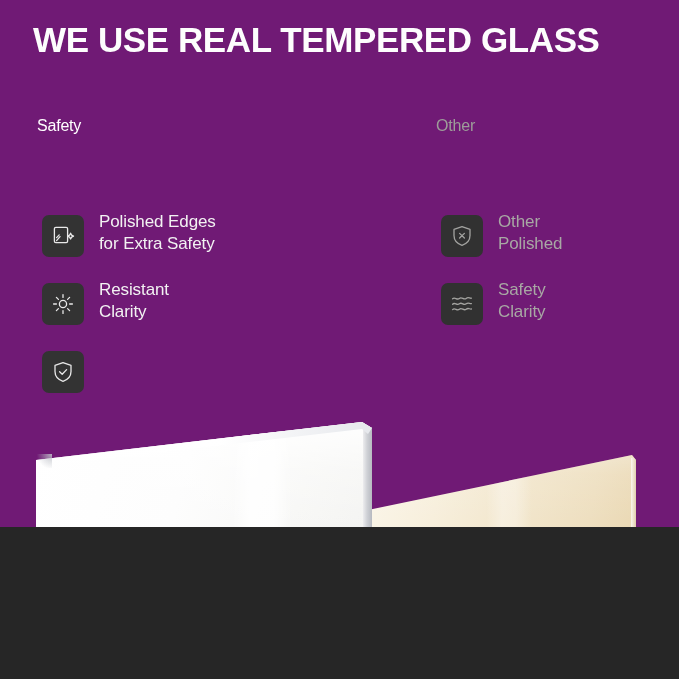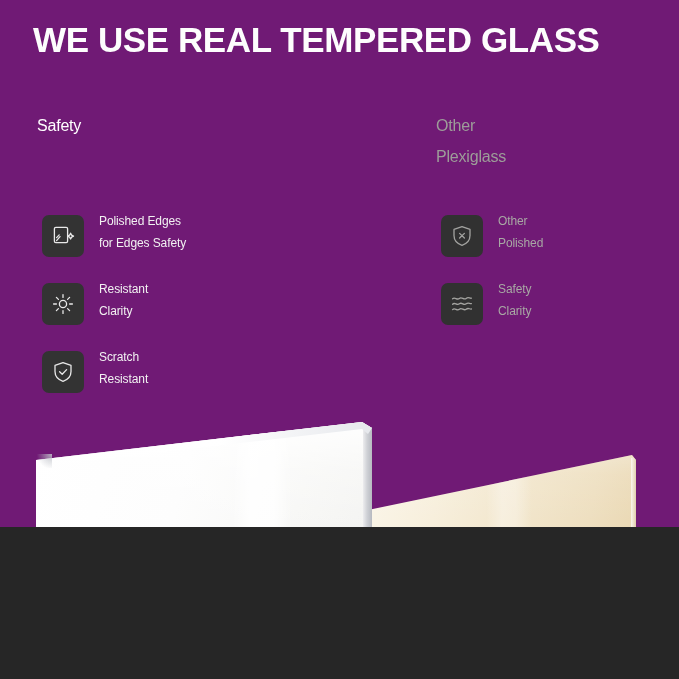--- a/index.html
+++ b/index.html
@@ -38,21 +38,21 @@
   .icon-tile{
     position:absolute;left:5px;top:5px;
     width:42px;height:42px;border-radius:7px;
     background:#333333;
     display:flex;align-items:center;justify-content:center;
   }
   .col-right .icon-tile{background:#313131;}
   .icon-tile svg{display:block;}
   .feature-label{
     position:absolute;left:62px;top:1px;
-    font-size:12px;line-height:21.5px;font-weight:400;
+    font-size:17px;line-height:21.5px;font-weight:400;
     letter-spacing:-0.1px;white-space:nowrap;
   }
   .col-left .feature-label{color:#f2f2f2;}
   .col-right .feature-label{color:#a8a8a4;}
   .feature-label .l2{display:block;}
 
   
   #panels{position:absolute;left:0;top:392px;width:679px;height:287px;}
 
   .panel{position:absolute;}
@@ -148,21 +148,21 @@
         <span class="icon-tile">
           <svg width="24" height="24" viewBox="0 0 24 24" fill="none" stroke="#e9e9e9" stroke-width="1.3" stroke-linecap="round" stroke-linejoin="round">
             <rect x="3.4" y="3.4" width="13.2" height="15.2" rx="1.4"></rect>
             <path d="M5.6 16.6 L9.0 12.6"></path>
             <path d="M5.6 13.6 L8.2 10.9"></path>
             <path d="M19.6 9.2 l1.0 1.9 1.9 1.0 -1.9 1.0 -1.0 1.9 -1.0 -1.9 -1.9 -1.0 1.9 -1.0 z"></path>
           </svg>
         </span>
         <span class="feature-label">
           <span>Polished Edges</span>
-          <span class="l2">for Edges Safety</span>
+          <span class="l2">for Extra Safety</span>
         </span>
       </div>
 
       <div class="feature-row">
         <span class="icon-tile">
           <svg width="24" height="24" viewBox="0 0 24 24" fill="none" stroke="#e9e9e9" stroke-width="1.3" stroke-linecap="round">
             <circle cx="12" cy="12" r="3.6"></circle>
             <path d="M12 2.6 V5.4 M12 18.6 V21.4 M2.6 12 H5.4 M18.6 12 H21.4
                      M5.4 5.4 L7.4 7.4 M16.6 16.6 L18.6 18.6
                      M18.6 5.4 L16.6 7.4 M7.4 16.6 L5.4 18.6"></path>
@@ -175,33 +175,28 @@
       </div>
 
       <div class="feature-row">
         <span class="icon-tile">
           <svg width="24" height="24" viewBox="0 0 24 24" fill="none" stroke="#e9e9e9" stroke-width="1.3" stroke-linecap="round" stroke-linejoin="round">
             <path d="M12 2.6 L20 5.4 V11.6 C20 16.2 16.6 19.8 12 21.4
                      C7.4 19.8 4 16.2 4 11.6 V5.4 Z"></path>
             <path d="M8.6 11.8 L11.2 14.3 L15.6 9.6"></path>
           </svg>
         </span>
-        <span class="feature-label">
-          <span>Scratch</span>
-          <span class="l2">Resistant</span>
-        </span>
       </div>
 
     </div>
   </div>
 
   <div class="column col-right">
     <div class="col-heading">
       <span>Other</span><br>
-      <span>Plexiglass</span>
     </div>
 
     <div class="feature-list">
 
 
       <div class="feature-row">
         <span class="icon-tile">
           <svg width="24" height="24" viewBox="0 0 24 24" fill="none" stroke="#a3a3a0" stroke-width="1.3" stroke-linecap="round" stroke-linejoin="round">
             <path d="M12 2.6 L20 5.4 V11.6 C20 16.2 16.6 19.8 12 21.4
                      C7.4 19.8 4 16.2 4 11.6 V5.4 Z"></path>

